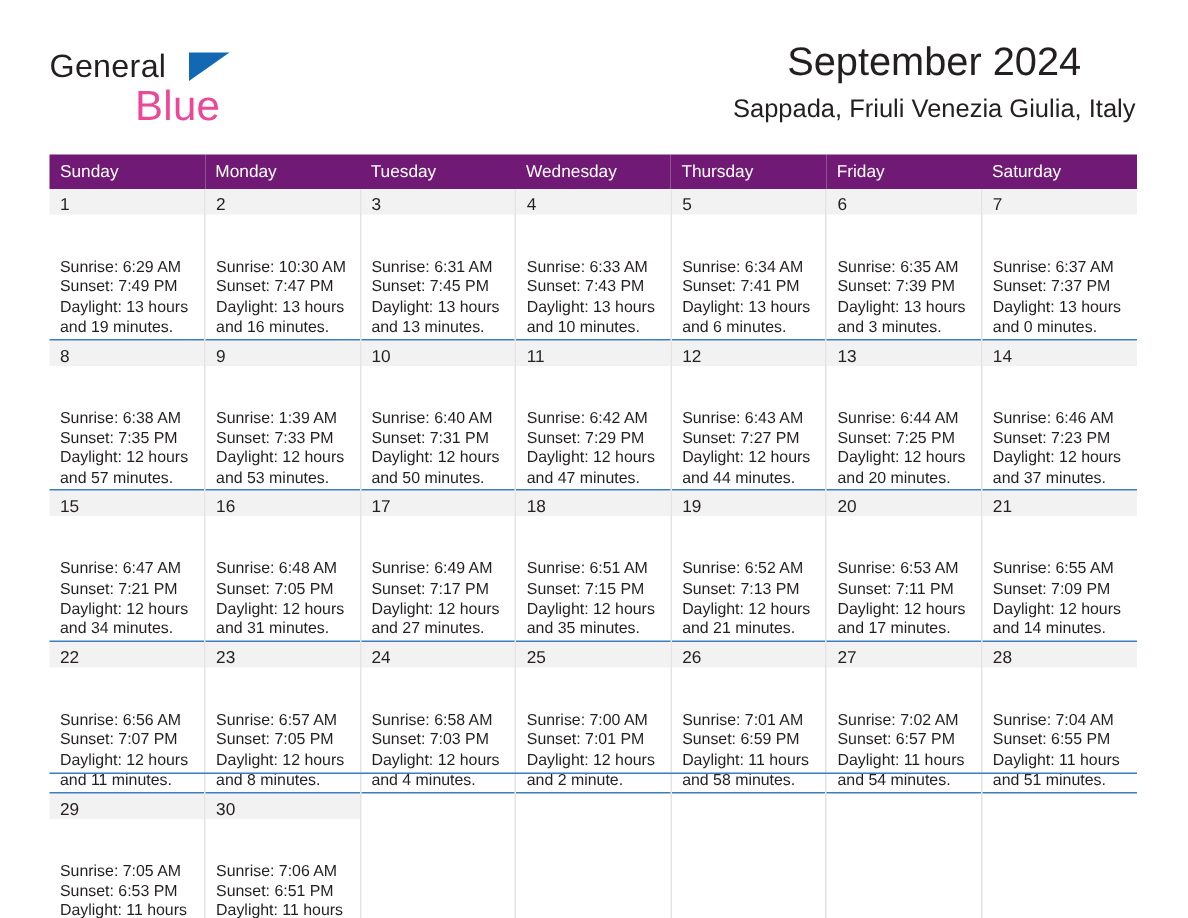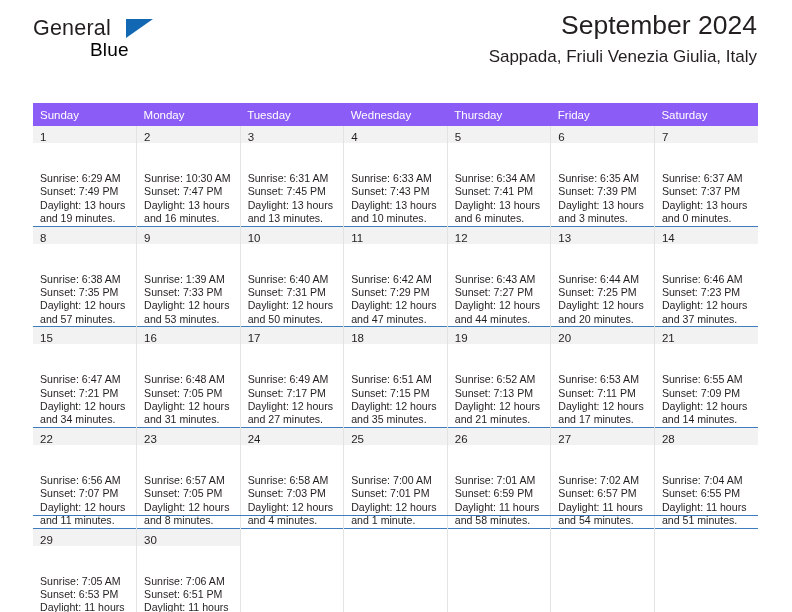--- a/index.html
+++ b/index.html
@@ -18,21 +18,21 @@
     position: relative;
     width: 792px;
     height: 612px;
     box-sizing: border-box;
   }
 
   
   .top-bar {
     position: absolute;
     left: 33px;
-    top: 8px;
+    top: 24px;
     right: 35px;
     height: 70px;
   }
   .logo {
     position: absolute;
     left: 0;
     top: 8px;
     width: 200px;
     height: 56px;
   }
@@ -51,30 +51,30 @@
     top: 3px;
     width: 0;
     height: 0;
     border-left: 27px solid #1268b3;
     border-bottom: 19px solid transparent;
   }
   .logo-blue {
     position: absolute;
     left: 57px;
     top: 23px;
-    font-size: 19px;
-    color: #000000;
+    font-size: 28px;
+    color: #ec4899;
     letter-spacing: 0.2px;
   }
 
   .title-block {
     position: absolute;
     right: 0;
     top: 0;
-    text-align: right;
+    text-align: center;
   }
   .cal-title {
     font-size: 26.5px;
     color: #231f20;
     line-height: 34px;
     white-space: nowrap;
     font-weight: normal;
     margin: 0;
   }
   .cal-subtitle {
@@ -89,21 +89,21 @@
   
   .calendar {
     position: absolute;
     left: 33px;
     top: 103px;
     width: 725px;
     border-collapse: collapse;
     table-layout: fixed;
   }
   .calendar th {
-    background: #8b5cf6;
+    background: #701a75;
     color: #ffffff;
     font-size: 11.5px;
     font-weight: normal;
     text-align: left;
     padding: 5px 0 5px 7px;
     height: 13px;
     border: none;
   }
   .calendar td {
     vertical-align: top;
@@ -407,21 +407,21 @@
               <div class="cell-line">Daylight: 12 hours</div>
               <div class="cell-line">and 4 minutes.</div>
             </div>
           </td>
           <td>
             <div class="daynum-strip"><span class="daynum">25</span></div>
             <div class="cell-lines">
               <div class="cell-line">Sunrise: 7:00 AM</div>
               <div class="cell-line">Sunset: 7:01 PM</div>
               <div class="cell-line">Daylight: 12 hours</div>
-              <div class="cell-line">and 1 minute.</div>
+              <div class="cell-line">and 2 minute.</div>
             </div>
           </td>
           <td>
             <div class="daynum-strip"><span class="daynum">26</span></div>
             <div class="cell-lines">
               <div class="cell-line">Sunrise: 7:01 AM</div>
               <div class="cell-line">Sunset: 6:59 PM</div>
               <div class="cell-line">Daylight: 11 hours</div>
               <div class="cell-line">and 58 minutes.</div>
             </div>

